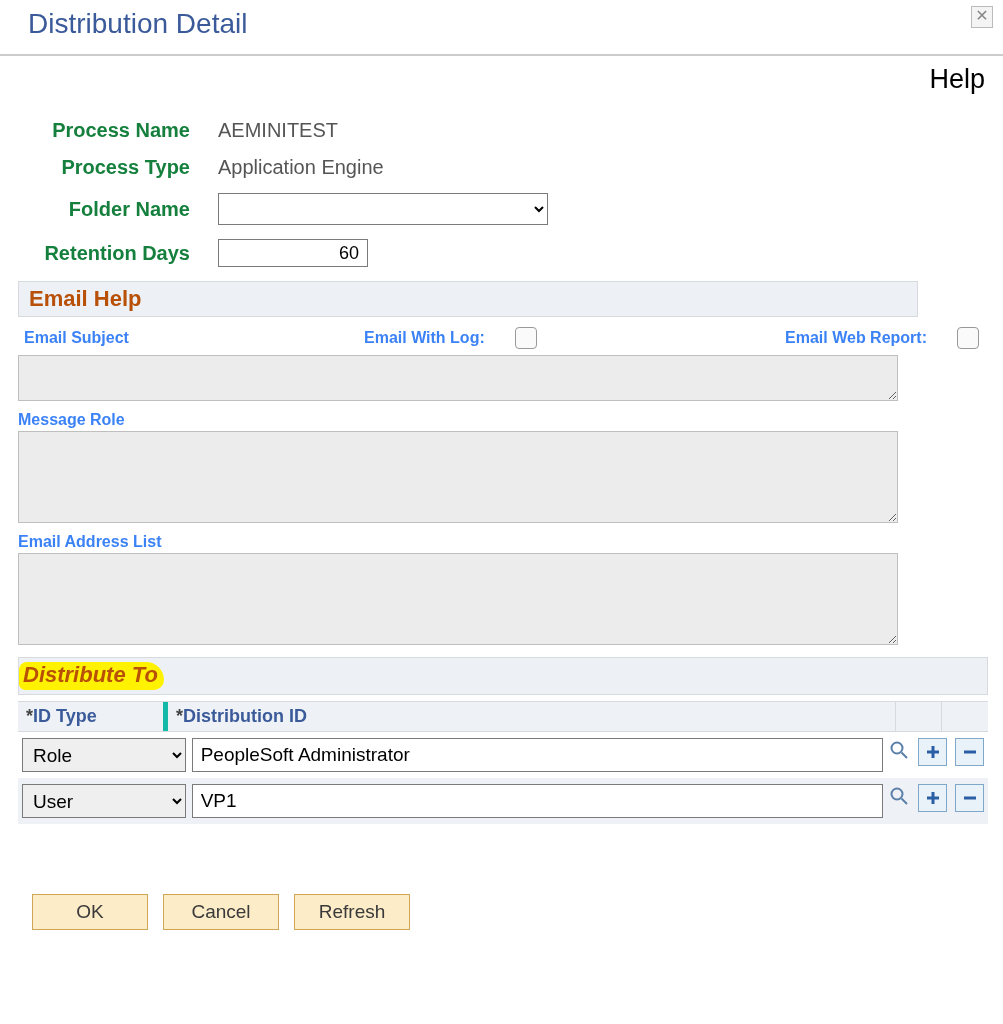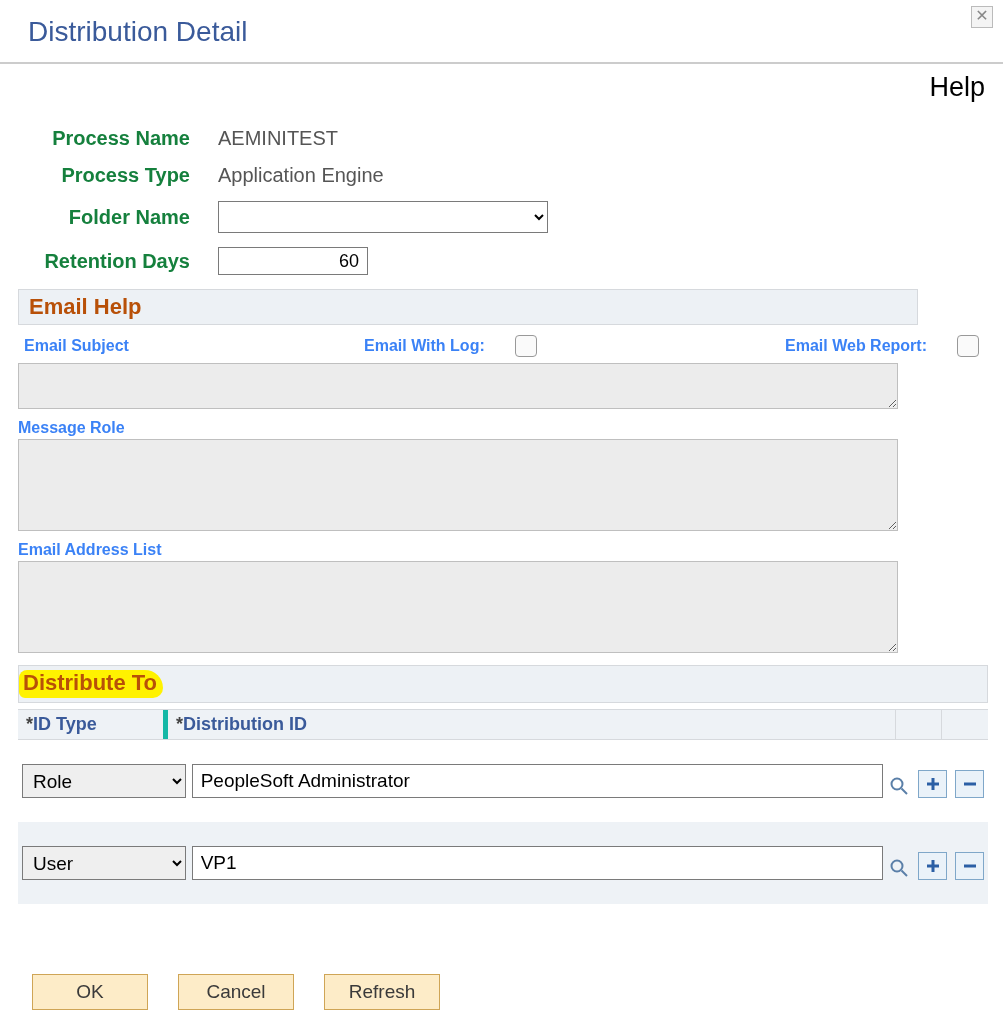--- a/index.html
+++ b/index.html
@@ -5,21 +5,21 @@
   * { box-sizing: border-box; }
   body {
     margin: 0;
     font-family: Arial, Helvetica, sans-serif;
     font-size: 17px;
     color: #333;
     background: #fff;
     width: 1003px;
   }
   .title-bar {
-    padding: 16px 16px 14px 28px;
+    padding: 8px 16px 14px 28px;
     border-bottom: 2px solid #ccc;
     position: relative;
   }
   .title-bar h1 {
     margin: 0;
     font-size: 28px;
     font-weight: 400;
     color: #3a5a9a;
   }
   .close-btn {
@@ -139,22 +139,22 @@
     font-weight: 700;
     font-size: 18px;
     padding: 4px 8px;
   }
   .gh .ast { color: #444; font-weight:700; }
   .col-type { width: 150px; border-right: 5px solid #14b8a6; }
   .col-dist { flex: 1; border-right: 1px solid #d6d9dd; }
   .col-ic { width: 46px; border-right: 1px solid #d6d9dd; }
   .grid-row {
     display: flex;
-    align-items: flex-end;
-    padding: 24px 4px;
+    align-items: flex-start;
+    padding: 6px 4px;
   }
   .grid-row.alt { background: #eef2f6; }
   .type-select {
     width: 170px;
     height: 34px;
     border: 1px solid #7a7a7a;
     font-size: 19px;
     padding: 2px 6px;
   }
   .dist-input {
@@ -175,21 +175,21 @@
     align-items: center;
     justify-content: center;
     cursor: pointer;
   }
   .lookup {
     width: 24px; height:24px; margin-left:4px; display:inline-flex; align-items:center; justify-content:center; cursor:pointer;
   }
   .btn-row {
     margin: 70px 0 20px 14px;
     display: flex;
-    gap: 30px;
+    gap: 15px;
   }
   .ps-btn {
     min-width: 116px;
     height: 36px;
     background: #fdecc8;
     border: 1px solid #cfa556;
     font-size: 19px;
     color: #3a3a3a;
     cursor: pointer;
     padding: 0 22px;
@@ -245,21 +245,21 @@
     <div class="chk"></div>
   </div>
   <textarea class="ta" style="height: 46px;"></textarea>
 
   <div class="lbl-bold">Message Role</div>
   <textarea class="ta" style="height: 92px;"></textarea>
 
   <div class="lbl-bold">Email Address List</div>
   <textarea class="ta" style="height: 92px;"></textarea>
 
-  <div class="section-head" style="width:970px; padding-left:0;">
+  <div class="section-head" style="width:970px; padding-left:0;font-style:italic;">
     <span class="highlight">Distribute To</span>
   </div>
 
   <div class="grid">
     <div class="grid-head">
       <div class="gh col-type"><span class="ast">*</span><span>ID Type</span></div>
       <div class="gh col-dist"><span class="ast">*</span><span>Distribution ID</span></div>
       <div class="gh col-ic"></div>
       <div class="gh col-ic" style="border-right:none;"></div>
     </div>

